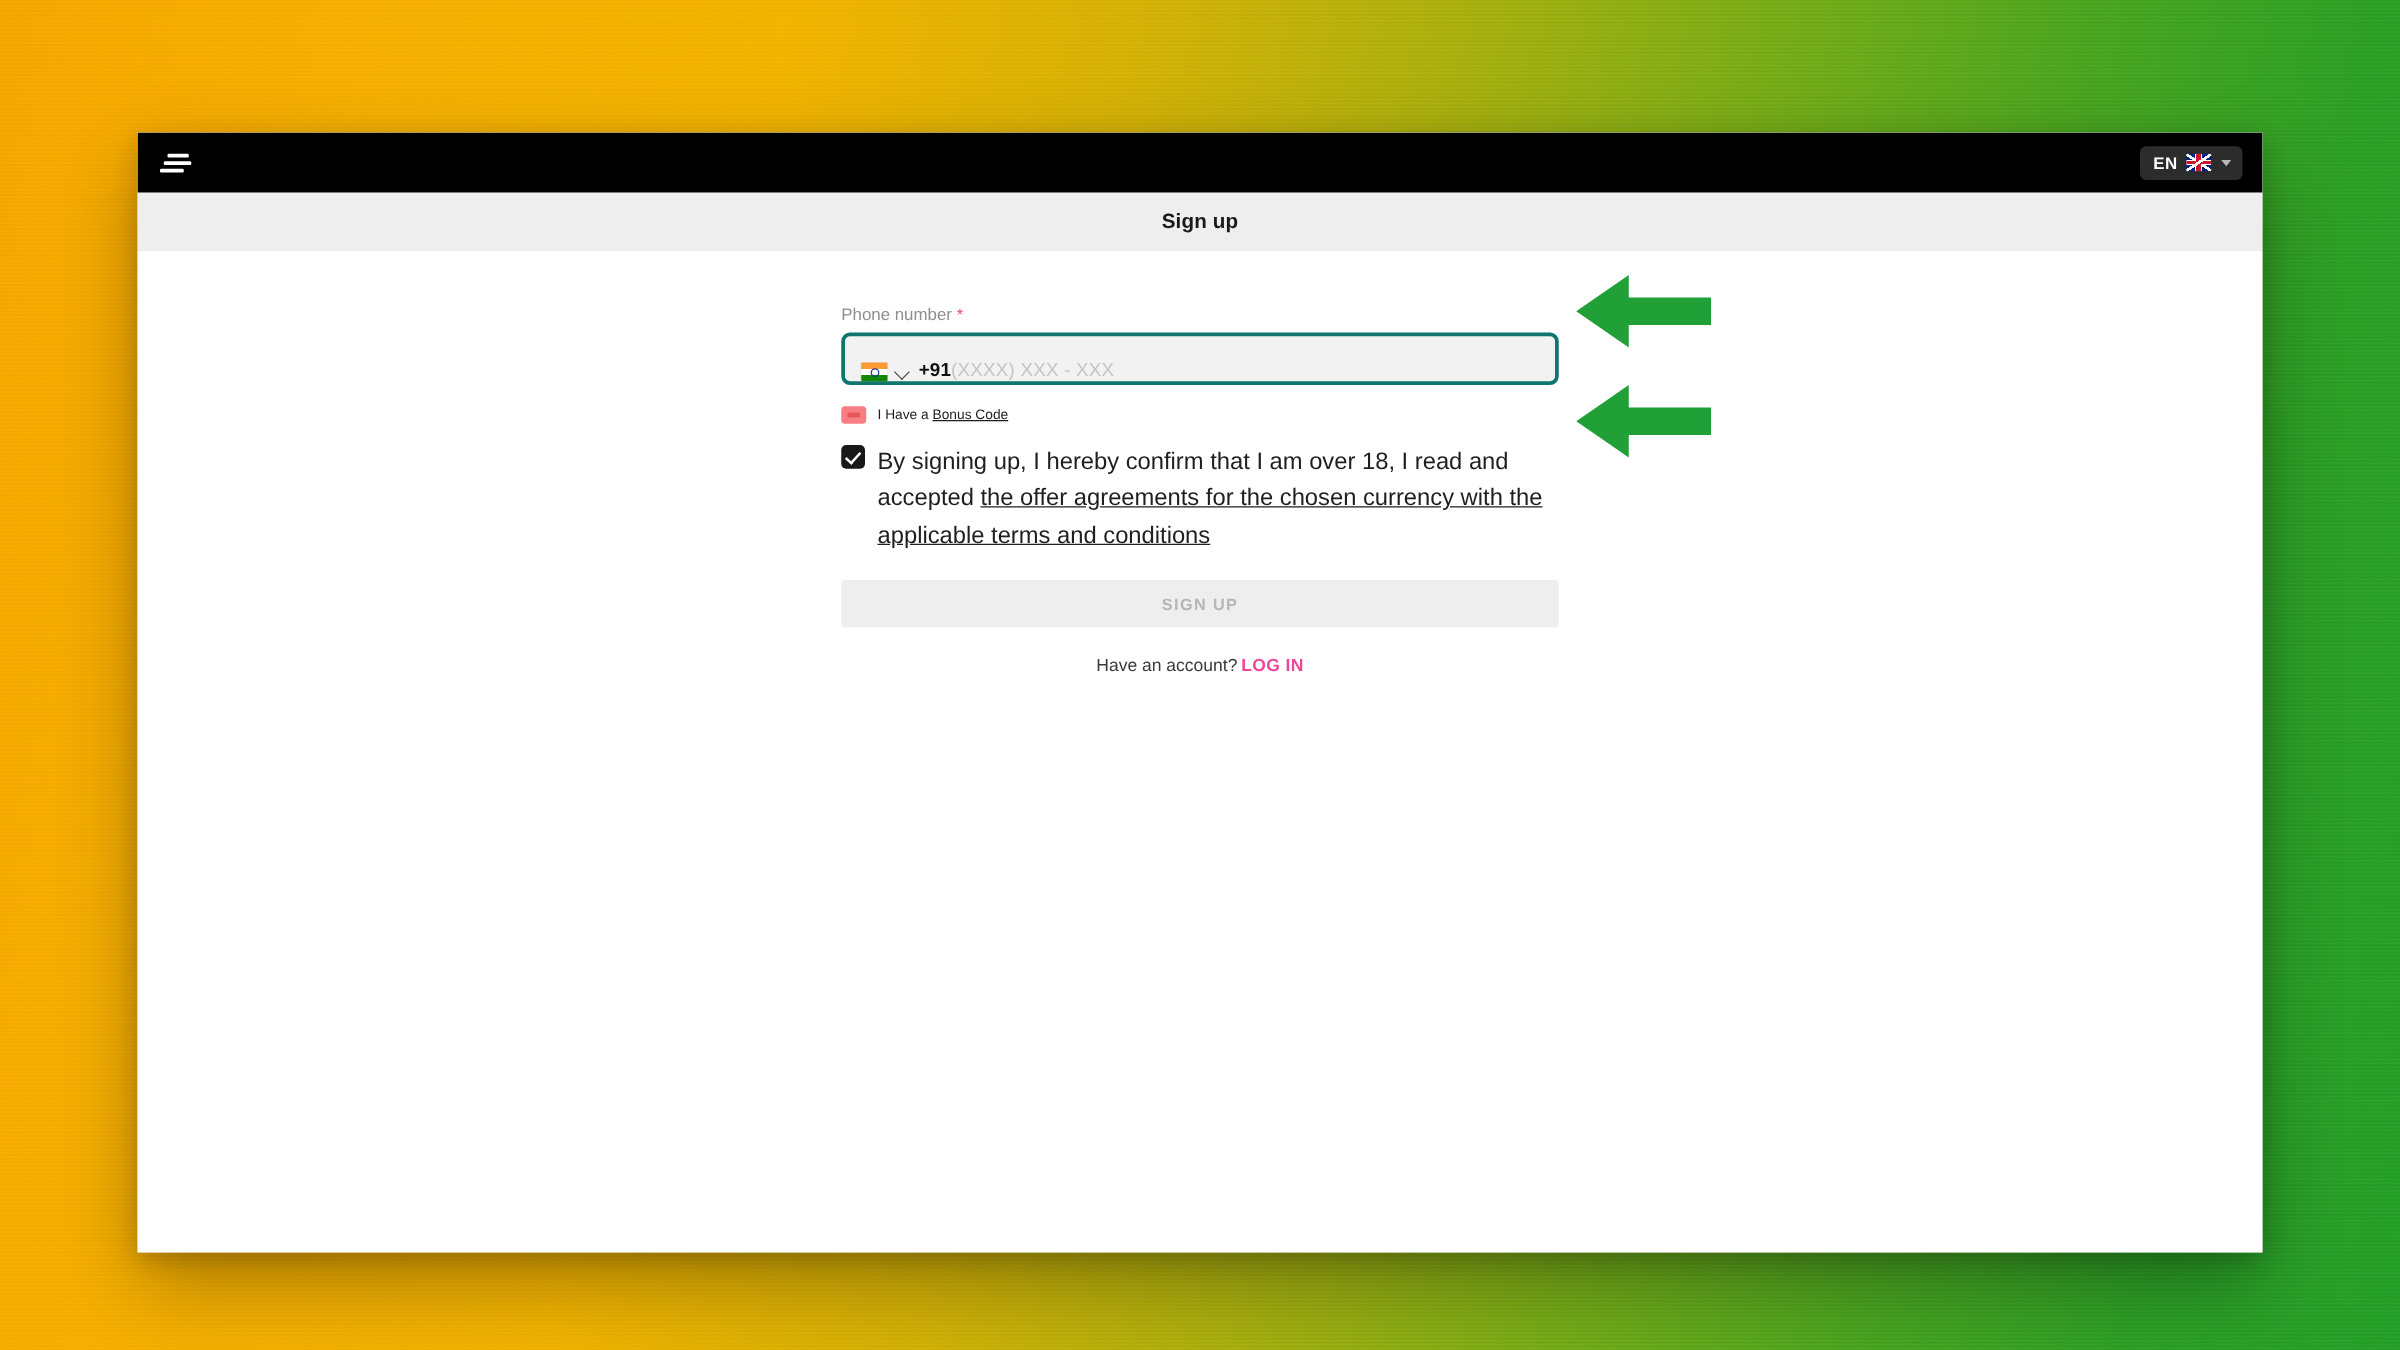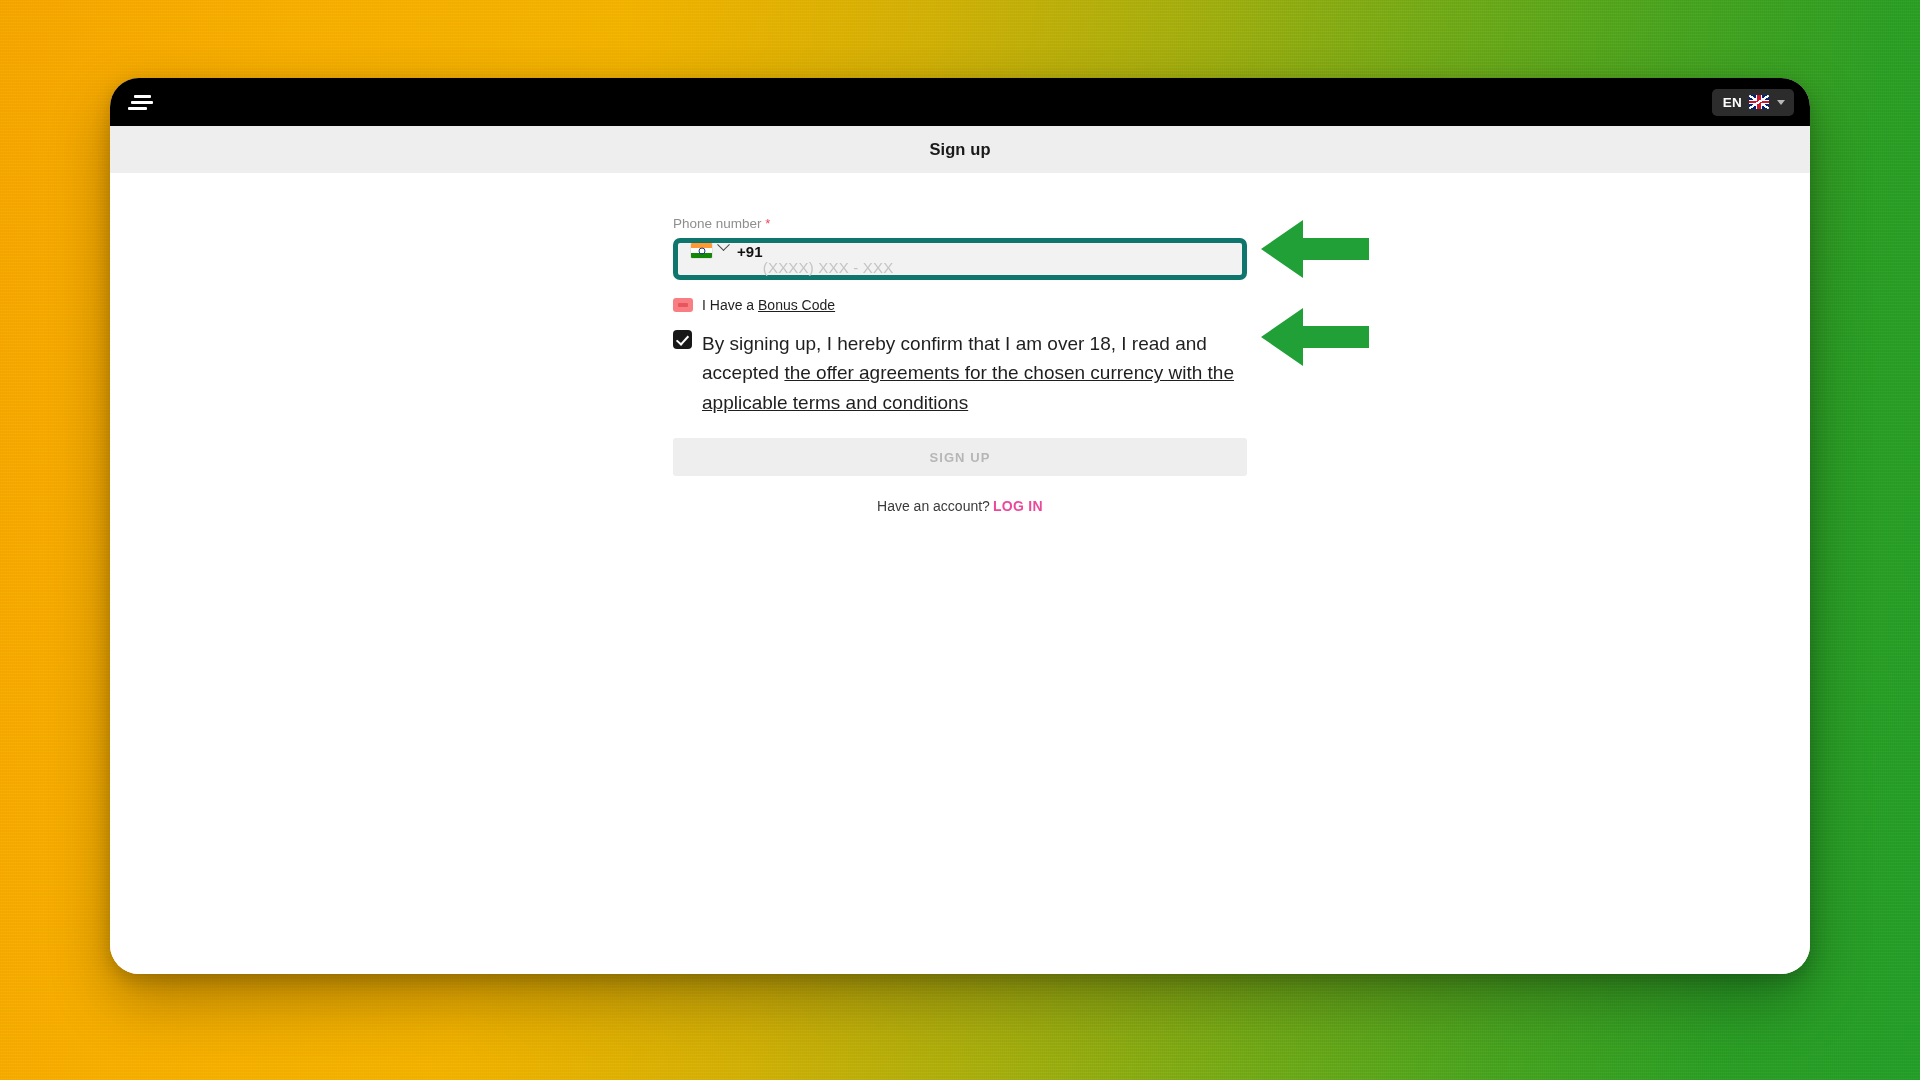--- a/index.html
+++ b/index.html
@@ -39,28 +39,27 @@
       repeating-linear-gradient(0deg, rgba(0,0,0,.55) 0 1px, rgba(255,255,255,.35) 1px 2px),
       repeating-linear-gradient(90deg, rgba(0,0,0,.45) 0 1px, rgba(255,255,255,.3) 1px 2px);
     background-size: 3px 3px, 2px 2px;
     mix-blend-mode: overlay;
   }
 
   
   .window {
     position: absolute;
     left: 110px;
-    top: 78px;
+    top: 106px;
     width: 1700px;
     height: 896px;
     background: #ffffff;
     box-shadow: 0 26px 60px rgba(0,0,0,.30), 0 6px 18px rgba(0,0,0,.18);
     overflow: hidden;
     z-index: 2;
-    border-radius: 29px;
   }
 
   
   .toolbar {
     position: relative;
     height: 48px;
     background: #000000;
     display: flex;
     align-items: center;
     justify-content: space-between;
@@ -173,24 +172,24 @@
     font-size: 13.5px;
     color: #8e8e8e;
     margin-bottom: 7px;
     display: block;
   }
   .req { color: #f0465a; font-size: 13px; }
 
   .input-box {
     height: 42px;
     background: #f2f2f2;
-    border: 5px solid #0f766e;
+    border: 3px solid #0f766e;
     border-radius: 7px;
     display: flex;
-    align-items: flex-start;
+    align-items: flex-end;
     padding: 0 13px;
     cursor: text;
   }
 
   .flag-in {
     width: 21px;
     height: 15px;
     border-radius: 1px;
     position: relative;
     background: linear-gradient(to bottom, #ff9933 0 33.33%, #ffffff 33.33% 66.66%, #138808 66.66% 100%);
@@ -253,21 +252,21 @@
   }
   .ticket-icon::before {
     content: "";
     position: absolute;
     left: 50%; top: 50%;
     transform: translate(-50%, -50%);
     width: 10px; height: 4px;
     background: #e8565d;
     border-radius: 1px;
   }
-  .bonus-text { font-size: 14px; color: #1f1f1f; text-align: right; }
+  .bonus-text { font-size: 11px; color: #1f1f1f; text-align: right; }
   .bonus-link { text-decoration: underline; color: #1f1f1f; cursor: pointer; }
 
   
   .terms-row {
     display: flex;
     align-items: flex-start;
     gap: 10px;
     margin-bottom: 21px;
   }
   .checkbox {

